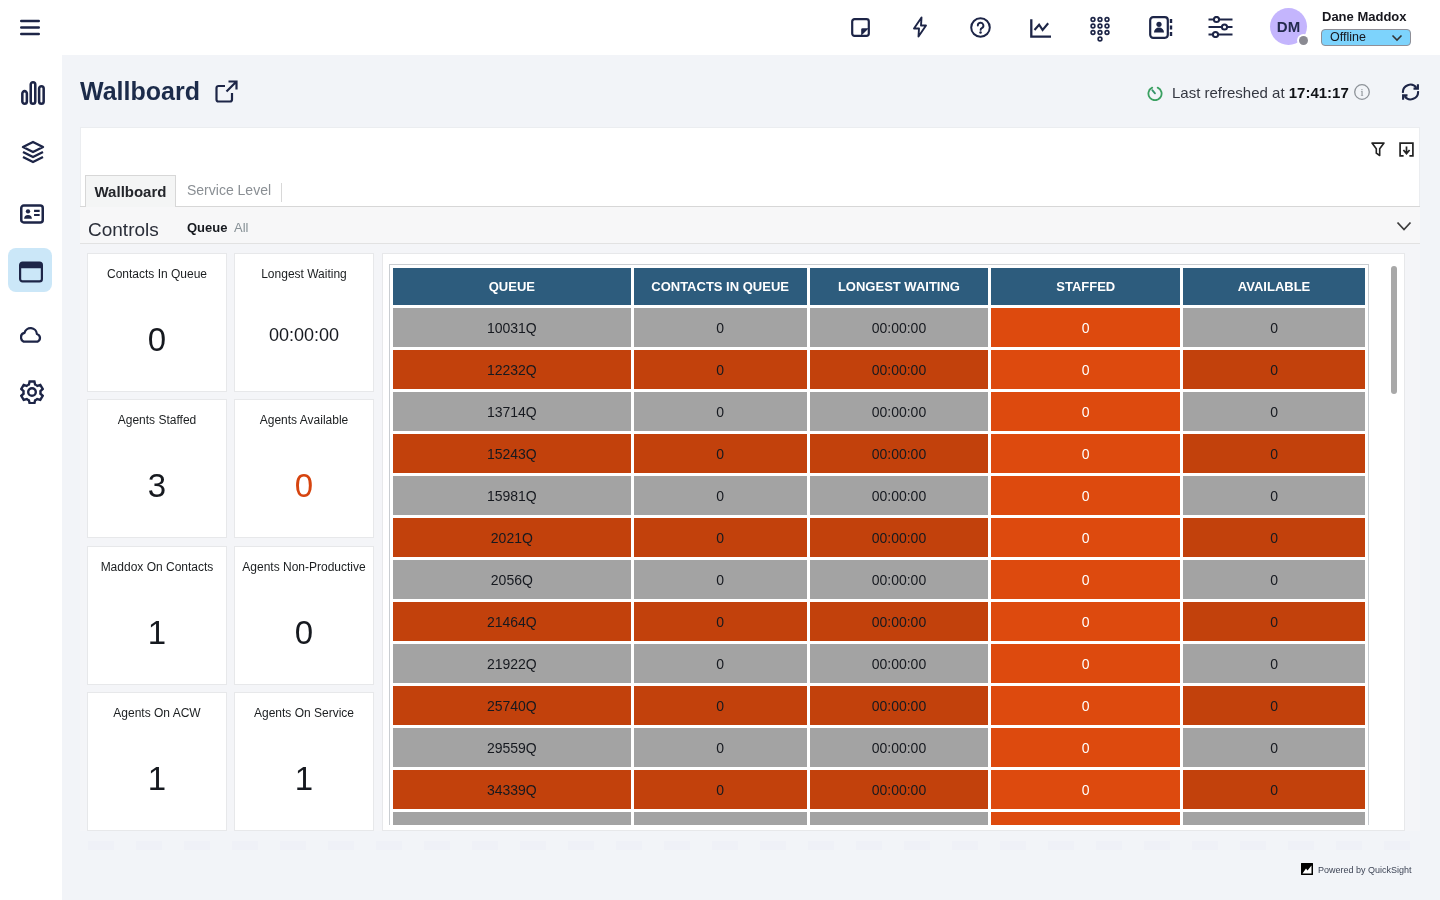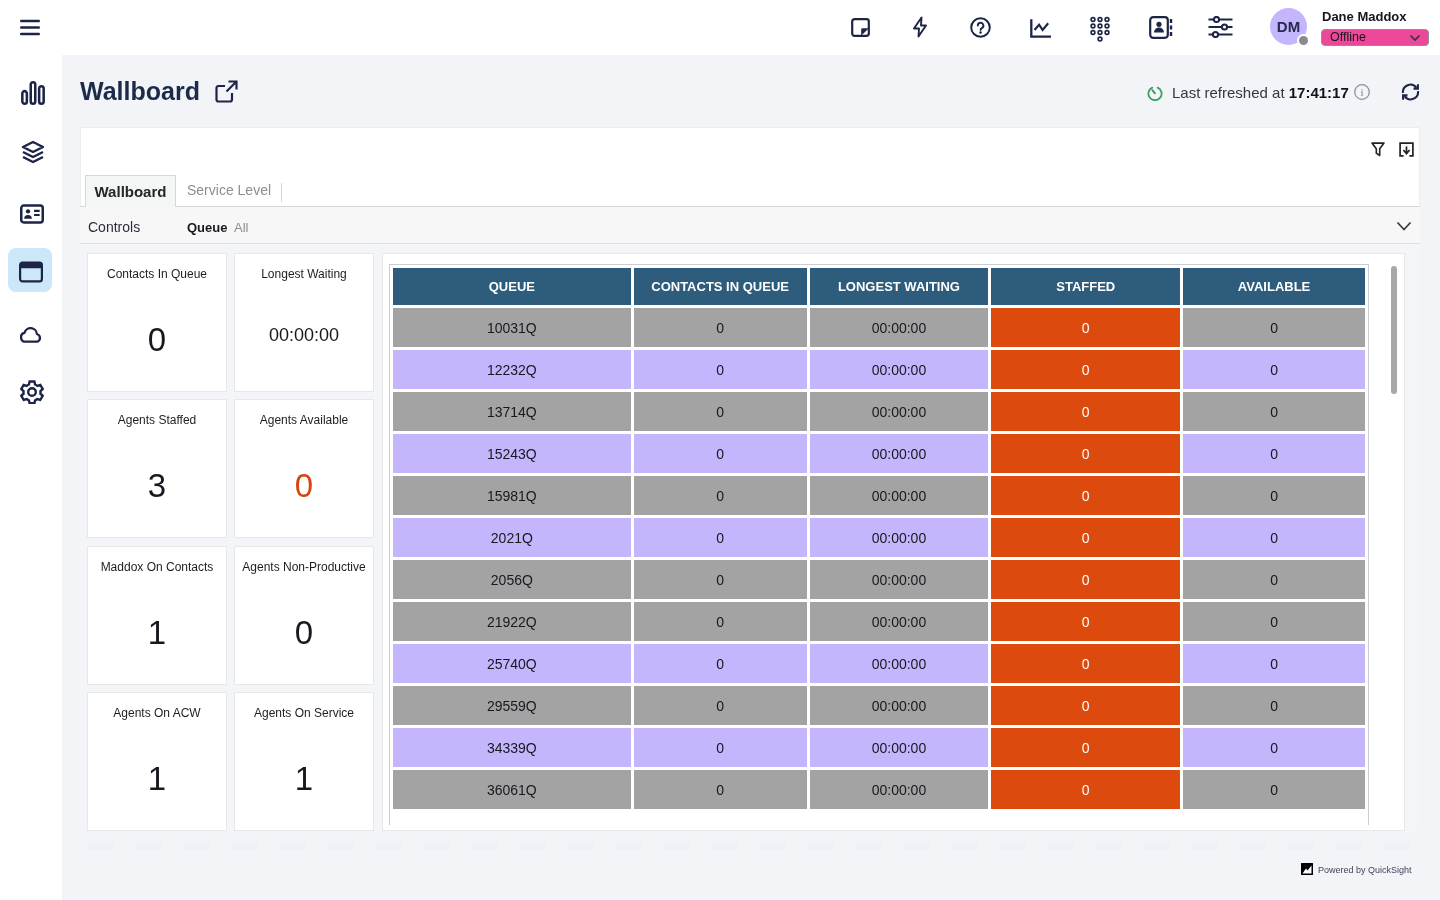--- a/index.html
+++ b/index.html
@@ -10,21 +10,21 @@
 .topbar { position:absolute; left:0; top:0; width:1440px; height:55px; background:#fff; }
 .sidebar { position:absolute; left:0; top:0; width:62px; height:900px; background:#fff; }
 .icon { color:#1d2547; }
 .sideslot { position:absolute; left:19px; width:24px; height:24px; color:#1d2547; }
 .sidehl { position:absolute; left:8px; width:44px; height:44px; background:#cbe7f8; border-radius:8px; }
 
 .avatar { position:absolute; left:1270px; top:8px; width:37px; height:37px; border-radius:50%; background:#c4b5fd; color:#232a4d; font-weight:bold; font-size:15px; text-align:center; line-height:37px; }
 .avdot { position:absolute; left:1297px; top:34px; width:13px; height:13px; border-radius:50%; background:#fff; }
 .avdot::after { content:""; position:absolute; left:2px; top:2px; width:9px; height:9px; border-radius:50%; background:#8a8a92; }
 .uname { position:absolute; left:1322px; top:9px; font-size:13px; font-weight:bold; color:#16161d; }
-.statusbox { position:absolute; left:1321px; top:29px; width:108px; height:17px; border:1px solid #8f8f97; border-radius:4px; background:#ec4899; font-size:12.5px; color:#16161d; line-height:15px; padding-left:8px; }
+.statusbox { position:absolute; left:1321px; top:29px; width:90px; height:17px; border:1px solid #8f8f97; border-radius:4px; background:#7dd3fc; font-size:12.5px; color:#16161d; line-height:15px; padding-left:8px; }
 .statusbox svg { position:absolute; right:7px; top:4px; }
 
 .title { position:absolute; left:80px; top:77px; font-size:25px; font-weight:bold; color:#1c2b4a; }
 .refreshrow { position:absolute; top:84px; font-size:15px; color:#343741; }
 
 .cardtop { position:absolute; left:80px; top:127px; width:1340px; height:80px; background:#fff; border:1px solid #ebedf0; border-bottom:none; }
 .controls { position:absolute; left:80px; top:207px; width:1340px; height:37px; background:#f7f7f8; border-bottom:1px solid #e2e2e2; }
 .sheet { position:absolute; left:80px; top:244px; width:1340px; height:587px; background:#f4f5f8; }
 
 .tab-active { position:absolute; left:85px; top:175px; width:91px; height:32px; background:#f4f5f5; border:1px solid #d7d7d7; border-bottom:none; font-size:15px; font-weight:bold; color:#24262b; text-align:center; line-height:31px; z-index:3; }
@@ -37,21 +37,21 @@
 .kpi .v { position:absolute; left:0; width:100%; top:67px; text-align:center; font-size:33px; color:#16191f; }
 .kpi .vt { font-size:18px; top:71px; }
 .kpi .orange { color:#d6440f; }
 
 .panel { position:absolute; left:382px; top:253px; width:1023px; height:578px; background:#fff; border:1px solid #e7e8ea; }
 .twrap { position:absolute; left:389px; top:264px; width:980px; height:561px; border:1px solid #c9cdd1; border-bottom:none; background:#fff; overflow:hidden; }
 table.grid { border-collapse:separate; border-spacing:3px; margin-left:0px; margin-top:0px; table-layout:fixed; }
 table.grid th { background:#2d5c7d; color:#fff; font-size:13px; font-weight:bold; height:37px; text-align:center; }
 table.grid td { font-size:14px; color:#16191f; height:39px; text-align:center; }
 tr.lt td { background:#a3a3a3; }
-tr.md td { background:#c4b5fd; }
+tr.md td { background:#c2410c; }
 table.grid td.st { background:#dd4a0e; color:#fff; }
 .sbar { position:absolute; left:1391px; top:266px; width:6px; height:128px; background:#a8a8a8; border-radius:3px; }
 .pq { position:absolute; left:1301px; top:863px; width:12px; height:12px; background:#000; border-radius:1px; }
 .pqt { position:absolute; left:1318px; top:865px; font-size:9px; color:#3e4556; }
 </style>
 </head>
 <body>
 <div class="sidebar"></div>
 <div class="topbar"></div>
 
@@ -178,21 +178,21 @@
 <div class="tabsep"></div>
 
 <svg class="abs" style="left:1371px;top:142px" width="14" height="16" viewBox="0 0 14 16">
     <path d="M1 1.1 h12 L8.7 6.8 v6.7 L5.3 11.2 V6.8 z" fill="none" stroke="#222" stroke-width="1.6" stroke-linejoin="round"></path>
   </svg>
 <svg class="abs" style="left:1399px;top:142px" width="15" height="15" viewBox="0 0 15 15">
     <path d="M4.6 13.9 H1.1 V1.1 h12.8 V13.9 H10.4" fill="none" stroke="#222" stroke-width="1.7"></path>
     <path d="M7.5 4.6 V10.8 M4.4 8 L7.5 11.6 L10.6 8" fill="none" stroke="#222" stroke-width="1.7"></path>
   </svg>
 
-<div class="abs" style="left:88px;top:219px;font-size:14px;color:#2a2e39;">Controls</div>
+<div class="abs" style="left:88px;top:219px;font-size:19px;color:#2a2e39;">Controls</div>
 <div class="abs" style="left:187px;top:220px;font-size:13px;color:#16191f;"><b>Queue</b>&nbsp; <span style="color:#879196">All</span></div>
 <svg class="abs" style="left:1396px;top:221px" width="16" height="11" viewBox="0 0 16 11">
     <path d="M1.5 1.5 L8 8.5 L14.5 1.5" fill="none" stroke="#3d3d3d" stroke-width="1.8"></path>
   </svg>
 
 <div class="kpi" style="left:87px;top:253px">
     <div class="t">Contacts In Queue</div>
     <div class="v">0</div>
   </div>
 <div class="kpi" style="left:234px;top:253px">
@@ -284,20 +284,27 @@
           <td class="st">0</td>
           <td>0</td>
         </tr>
 <tr class="lt">
           <td>2056Q</td>
           <td>0</td>
           <td>00:00:00</td>
           <td class="st">0</td>
           <td>0</td>
         </tr>
+<tr class="md">
+          <td>21464Q</td>
+          <td>0</td>
+          <td>00:00:00</td>
+          <td class="st">0</td>
+          <td>0</td>
+        </tr>
 <tr class="lt">
           <td>21922Q</td>
           <td>0</td>
           <td>00:00:00</td>
           <td class="st">0</td>
           <td>0</td>
         </tr>
 <tr class="md">
           <td>25740Q</td>
           <td>0</td>

